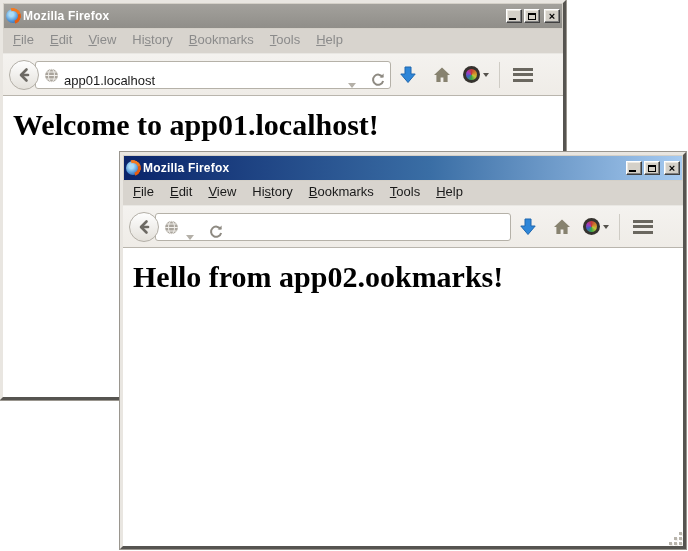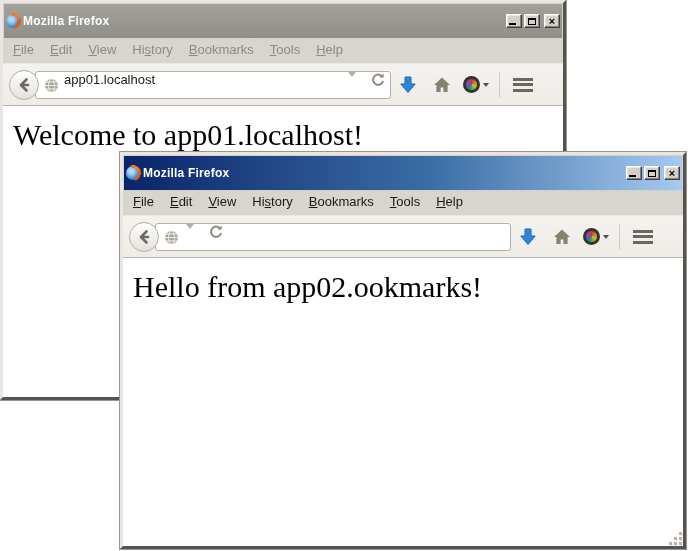--- a/index.html
+++ b/index.html
@@ -7,21 +7,21 @@
               font-family:"Liberation Sans", sans-serif; }
   .stage { position:relative; width:688px; height:551px; }
 
   
   .win { position:absolute; width:566px; background:#d4d0c8;
          border:3px solid; border-color:#e9e6e1 #565450 #565450 #e9e6e1;
          box-shadow:0 0 0 1px #9a968f; display:flex; flex-direction:column; }
   .win-back  { left:0;   top:0;   height:400px; z-index:1; }
   .win-front { left:120px; top:152px; height:397px; z-index:2; }
 
-  .titlebar { height:34px; margin:1px; display:flex; align-items:center; padding:0 2px; gap:3px; }
+  .titlebar { height:24px; margin:1px; display:flex; align-items:center; padding:0 2px; gap:3px; }
   .titlebar.active   { background:linear-gradient(to right,#0a246a,#3a6ea5 55%,#a6caf0); }
   .titlebar.inactive { background:linear-gradient(#a3a19c,#908e89); }
   .title-text { color:#ffffff; font-size:12px; font-weight:bold; letter-spacing:0.2px;
                 flex:1; white-space:nowrap; overflow:hidden; }
 
   
   .ff-logo { position:relative; width:14px; height:14px; border-radius:50%; flex:0 0 auto;
              background:radial-gradient(circle at 38% 38%, #aadcf7 18%, #4f94d8 55%, #2a5ca8 90%); }
   .ff-logo::after { content:""; position:absolute; inset:-1px; border-radius:50%;
              border:3px solid transparent; border-top-color:#f47a1f; border-right-color:#e85d0e;
@@ -45,21 +45,21 @@
   .menu-inactive .menu-item { color:#8b8b8b; }
   .menu-item u { text-decoration:underline; }
 
   
   .navbar { height:43px; background:linear-gradient(#f4f2ef,#efece7); border-top:1px solid #e9e7e3;
             border-bottom:1px solid #b9b5ad; display:flex; align-items:center; padding:0 6px; position:relative; }
   .backbtn { width:30px; height:30px; border-radius:50%; flex:0 0 auto; z-index:2;
              background:linear-gradient(#fefefe,#e4e1db); border:1px solid #b3afa7;
              display:flex; align-items:center; justify-content:center; }
   .urlbar { height:28px; flex:0 0 356px; margin-left:-4px; background:#ffffff;
-            border:1px solid #b5b1a8; border-radius:3px; display:flex; align-items:flex-start;
+            border:1px solid #b5b1a8; border-radius:3px; display:flex; align-items:flex-end;
             padding:0 4px 0 28px; gap:12px; position:relative; z-index:1; }
   .urlbar input { border:none; outline:none; flex:1; font-size:13px; color:#1a1a1a;
                   font-family:"Liberation Sans", sans-serif; background:transparent; }
   .globe { position:absolute; left:8px; top:6px; }
   .drop-tri { width:0; height:0; border-left:4px solid transparent; border-right:4px solid transparent;
               border-top:5px solid #b4b0a8; margin:0 2px; }
   .tbtn { width:34px; height:32px; display:flex; align-items:center; justify-content:center; flex:0 0 auto; }
   .wheel-wrap { display:flex; align-items:center; gap:3px; }
   .wheel { width:17px; height:17px; border-radius:50%; background:#35322e;
            position:relative; overflow:hidden; }
@@ -67,21 +67,21 @@
            background:conic-gradient(#d23a3a,#e08a2a,#d8d23a,#3ab54a,#3a6ad2,#b03ad2,#d23a3a); opacity:.9; }
   .caret-down { width:0; height:0; border-left:3.5px solid transparent; border-right:3.5px solid transparent;
                 border-top:4px solid #55524c; }
   .vsep { width:1px; height:26px; background:#cfccc5; margin:0 6px; }
   .burger { width:20px; height:14px; border-top:3px solid #6a675f;
             border-bottom:3px solid #6a675f; position:relative; }
   .burger::after { content:""; position:absolute; left:0; right:0; top:2.5px; height:3px; background:#6a675f; }
 
   
   .content { flex:1; background:#ffffff; position:relative; overflow:hidden; }
-  .content h1 { font-family:"Liberation Serif", serif; font-weight:normal; font-size:30px;
+  .content h1 { font-family:"Liberation Serif", serif; font-weight:bold; font-size:30px;
                 color:#000000; margin:12px 0 0 10px; white-space:nowrap; }
   .grip { position:absolute; right:1px; bottom:1px; width:13px; height:13px; cursor:nwse-resize; }
   .grip i { position:absolute; width:3px; height:3px; background:#b8b4ac;
             box-shadow:1px 1px 0 #f2f0ec; }
   .grip i:nth-child(1){ right:0; bottom:0; }
   .grip i:nth-child(2){ right:5px; bottom:0; }
   .grip i:nth-child(3){ right:10px; bottom:0; }
   .grip i:nth-child(4){ right:0; bottom:5px; }
   .grip i:nth-child(5){ right:5px; bottom:5px; }
   .grip i:nth-child(6){ right:0; bottom:10px; }

